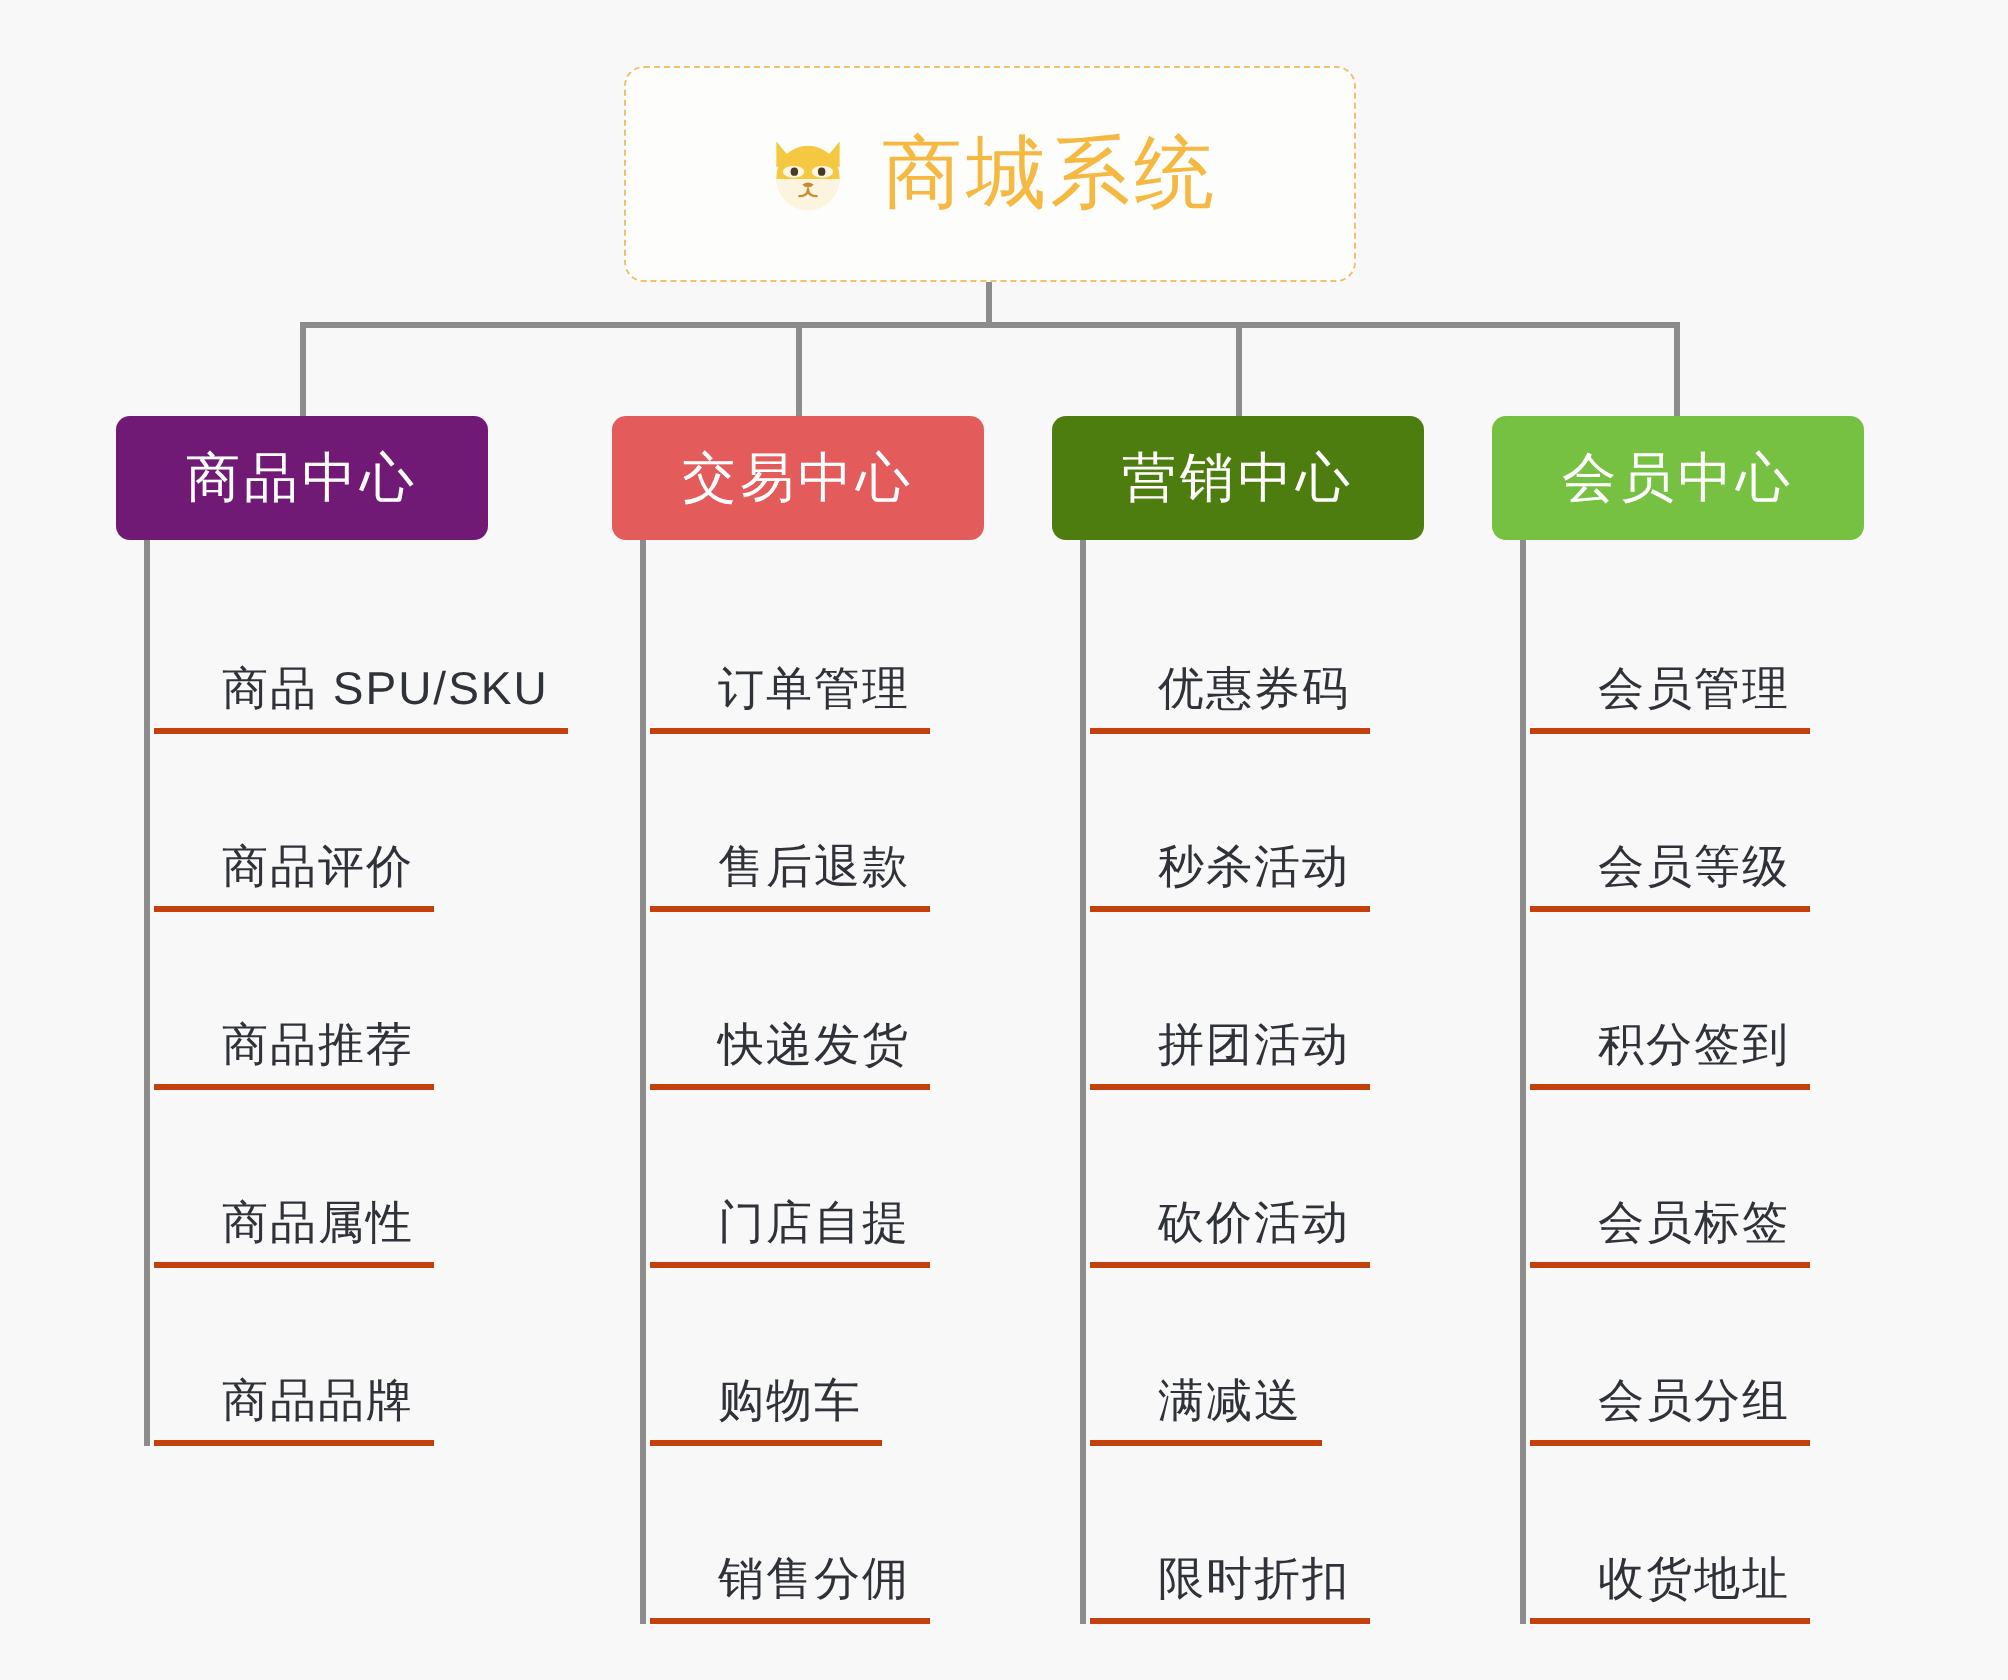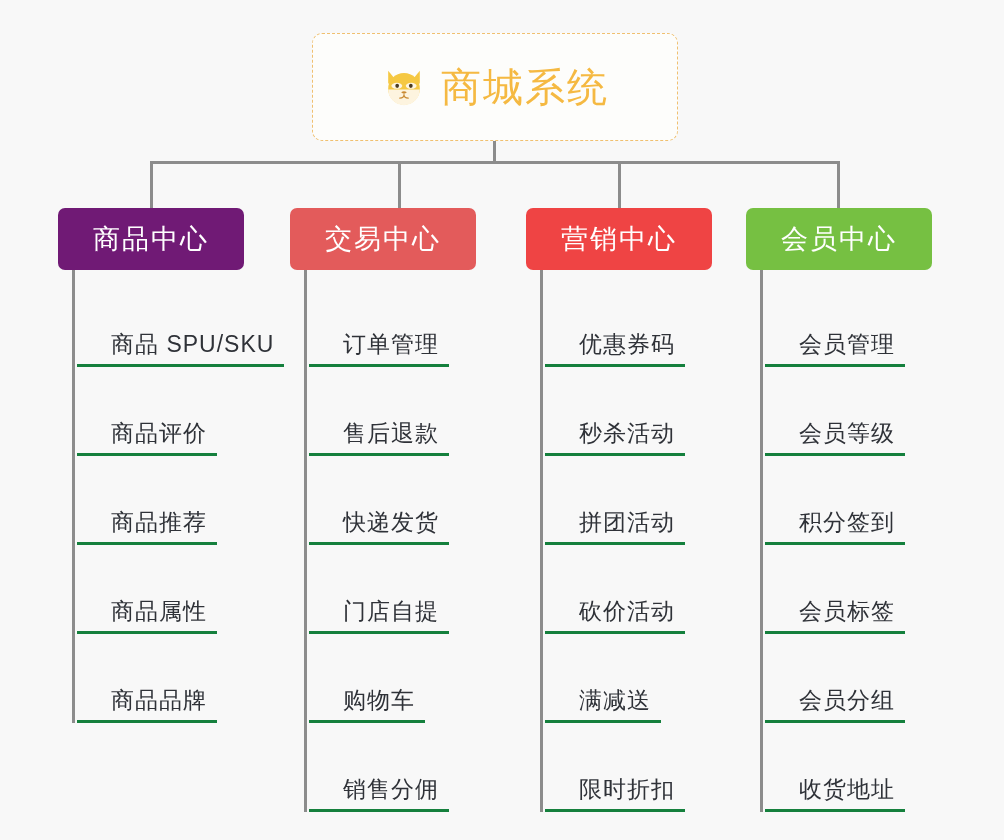--- a/index.html
+++ b/index.html
@@ -104,28 +104,28 @@
     box-sizing: border-box;
     display: flex;
     align-items: flex-end;
   }
   .leaf-label {
     font-size: 23px;
     color: #2f3238;
     letter-spacing: 1px;
     white-space: nowrap;
     padding: 0 10px 7px 34px;
-    border-bottom: 3px solid #15803d;
+    border-bottom: 3px solid #c2410c;
     line-height: 1.15;
     display: inline-block;
   }
 
   
   #col-0 { left: 58px;  width: 186px; }
-  #col-1 { left: 290px; width: 186px; }
+  #col-1 { left: 306px; width: 186px; }
   #col-2 { left: 526px; width: 186px; }
   #col-3 { left: 746px; width: 186px; }
 
   #drop-0 { left: 150px; }
   #drop-1 { left: 398px; }
   #drop-2 { left: 618px; }
   #drop-3 { left: 837px; }
 </style>
 </head>
 <body style="background: rgb(248, 248, 248);">
@@ -198,21 +198,21 @@
       <div class="leaf">
           <span class="leaf-label">购物车</span>
         </div>
       <div class="leaf">
           <span class="leaf-label">销售分佣</span>
         </div>
     </div>
   </div>
 
   <div class="column" id="col-2">
-    <div class="col-header" style="background: #ef4444; text-align: center;">
+    <div class="col-header" style="background: #4d7c0f; text-align: center;">
       <span>营销中心</span>
     </div>
     <div class="col-body">
       <div class="leaf">
           <span class="leaf-label">优惠券码</span>
         </div>
       <div class="leaf">
           <span class="leaf-label">秒杀活动</span>
         </div>
       <div class="leaf">

